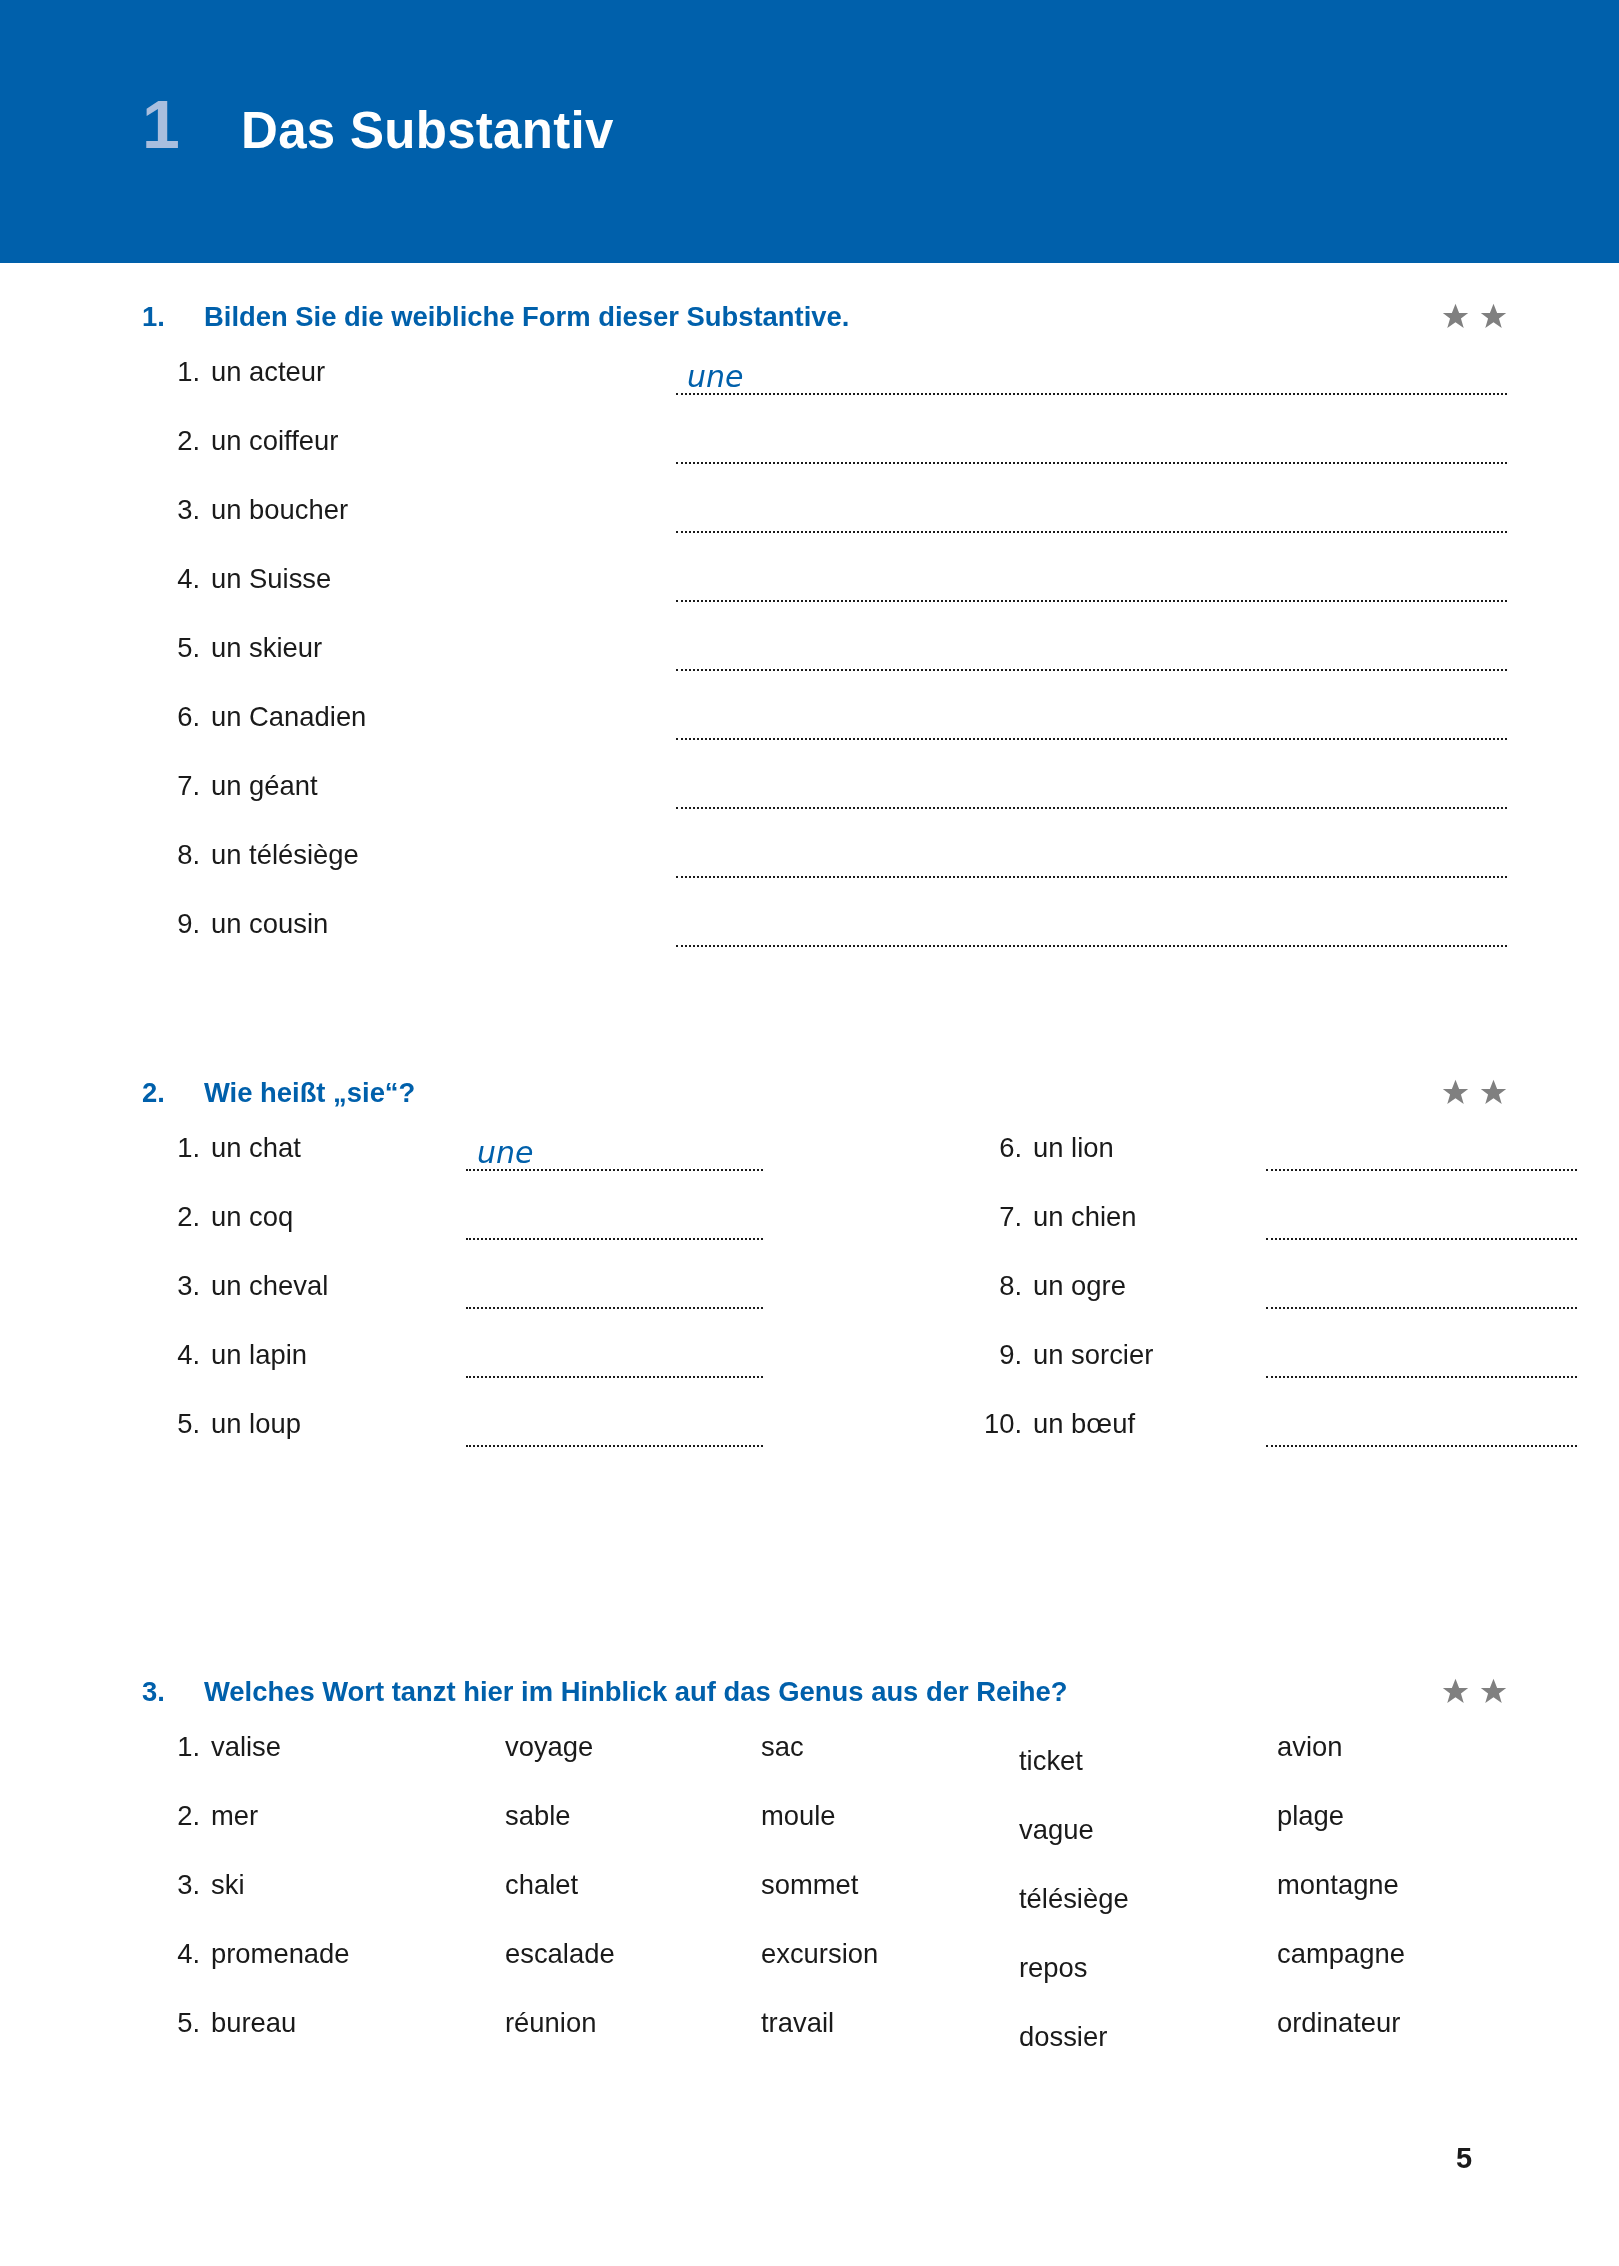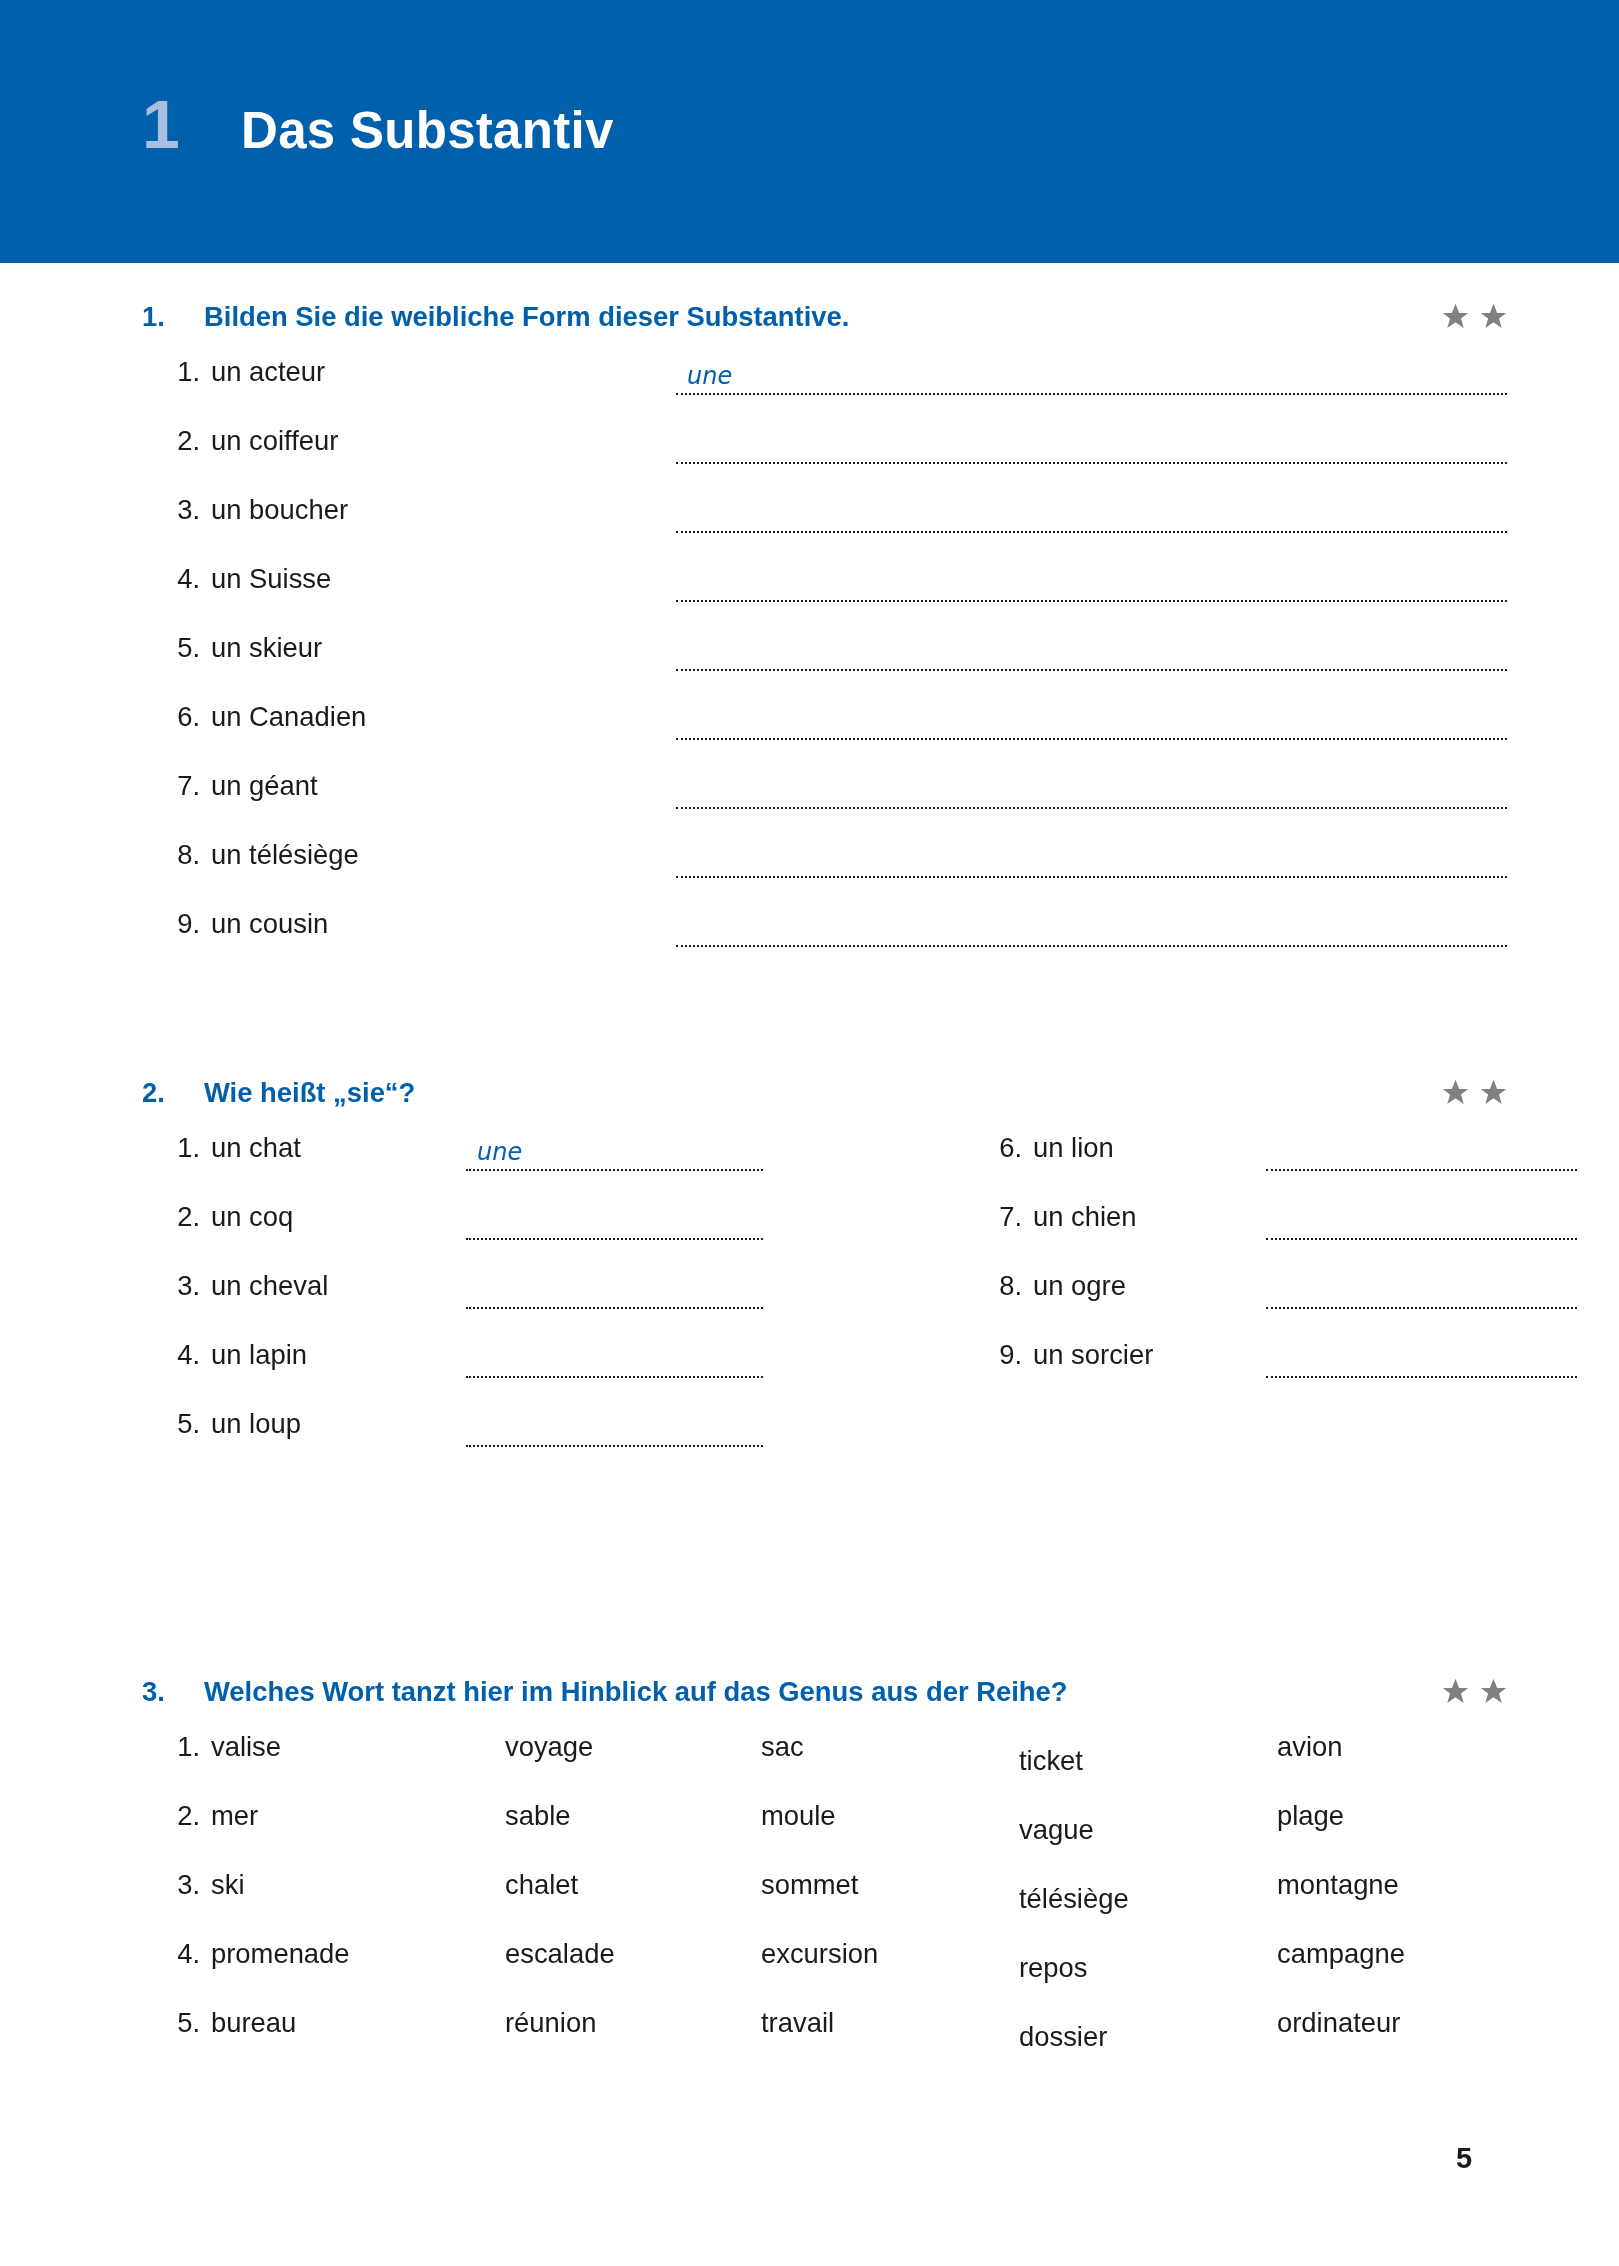--- a/index.html
+++ b/index.html
@@ -135,21 +135,21 @@
     top: 0;
     height: 42px;
     border-bottom: 2.7px dotted #1a1a1a;
   }
   .answer-text {
     position: absolute;
     left: 11px;
     bottom: 1.8px;
     font-family: "DejaVu Sans", sans-serif;
     font-style: italic;
-    font-size: 24px;
+    font-size: 30px;
     line-height: 29px;
     color: #0060ab;
   }
 
   
   #ex1 .answer-line { left: 516px; width: 831px; }
 
   
   .two-col { position: relative; }
   .col-left  { position: absolute; left: 0px;   top: 0; width: 640px; }
@@ -359,20 +359,27 @@
           <div class="item-row">
             <span class="item-num">8.</span>
             <span class="item-label">un ogre</span>
             <span class="answer-line">
               <span class="answer-text"></span>
             </span>
           </div>
           <div class="item-row">
             <span class="item-num">9.</span>
             <span class="item-label">un sorcier</span>
+            <span class="answer-line">
+              <span class="answer-text"></span>
+            </span>
+          </div>
+          <div class="item-row">
+            <span class="item-num">10.</span>
+            <span class="item-label">un bœuf</span>
             <span class="answer-line">
               <span class="answer-text"></span>
             </span>
           </div>
         </div>
     </div>
   </section>
 
   <section class="exercise" id="ex3" style="top: 1412px;">
     <div class="ex-head">

